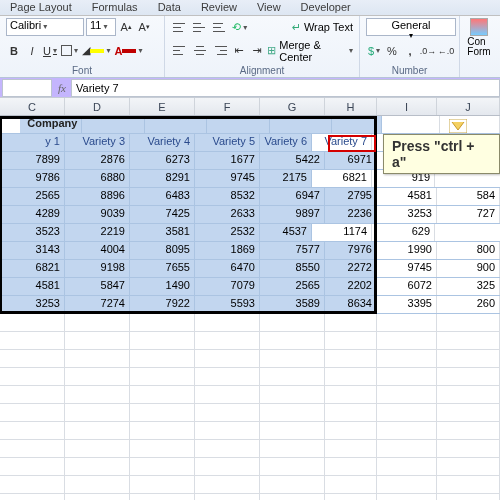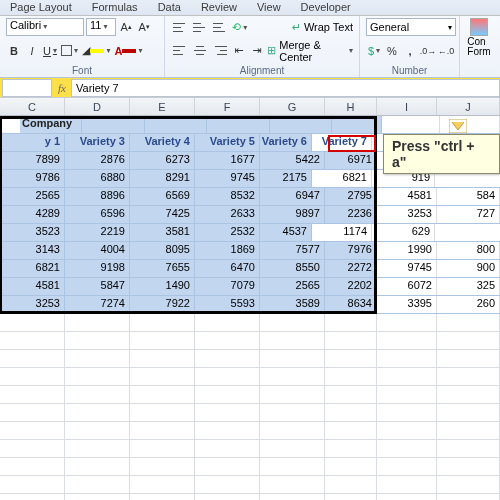--- a/index.html
+++ b/index.html
@@ -14,40 +14,40 @@
 .row { display: flex; align-items: center; gap: 2px; }
 .fontbox, .sizebox { border: 1px solid #aab6c9; background: #fff; height: 18px; font-size: 11px; padding: 0 3px; }
 .fontbox { width: 78px; } .sizebox { width: 30px; }
 .ddarr::after { content: "▾"; font-size: 8px; color: #555; margin-left: 2px; }
 .btn { min-width: 16px; height: 18px; display: inline-flex; align-items: center; justify-content: center; border: 1px solid transparent; border-radius: 2px; font-size: 11px; color: #333; }
 .bold { font-weight: bold; } .ital { font-style: italic; } .und { text-decoration: underline; }
 .colorchip { width: 14px; height: 4px; display: inline-block; }
 .alncell { width: 16px; height: 14px; display: inline-flex; flex-direction: column; justify-content: space-around; padding: 1px; }
 .alncell span { height: 1px; background: #555; display: block; }
 .wrapbtn { display: flex; align-items: center; gap: 3px; font-size: 11px; }
-.genbox { border: 1px solid #aab6c9; background: #fff; width: 90px; height: 18px; padding: 0 3px; font-size: 11px; display: flex; align-items: center; justify-content: space-between; }
+.genbox { border: 1px solid #aab6c9; background: #fff; width: 90px; height: 18px; padding: 0 3px; font-size: 11px; display: flex; align-items: center; justify-content: space-between; flex-direction: column; }
 .cfmt { display:flex; flex-direction:column; align-items:center; font-size:10px; gap:1px; }
 
 
-.fbar { display: flex; align-items: center; height: 20px; border-bottom: 1px solid #c7cdd6; background: #fde047; }
+.fbar { display: flex; align-items: center; height: 20px; border-bottom: 1px solid #c7cdd6; background: #c4b5fd; }
 .namebox { width: 50px; height: 18px; border: 1px solid #bcc4d0; background: #fff; margin: 0 1px 0 2px; }
 .fx { font-style: italic; font-family: serif; width: 18px; text-align: center; color: #666; }
 .finput { flex: 1; height: 18px; border: 1px solid #bcc4d0; background: #fff; padding: 0 4px; font-size: 11px; display: flex; align-items: center; }
 
 
 .grid { position: relative; font-size: 11px; }
 .colhdrs { display: flex; height: 18px; background: linear-gradient(#f3f5f8,#e4e8ee); border-bottom: 1px solid #b8bec8; }
 .ch { border-right: 1px solid #cfd4db; display: flex; align-items: center; justify-content: center; color: #3b4657; }
 .gridbody { }
 .grow { display: flex; height: 18px; border-bottom: 1px solid #d9dde3; }
 .cell { border-right: 1px solid #d9dde3; padding: 1px 4px 0 0; text-align: right; overflow: hidden; white-space: nowrap; }
-.cell.hd { color: #2a4a8c; font-weight: bold; }
+.cell.hd { color: #2a4a8c; font-weight: normal; }
 .cell.sel { background: #c2d6ef; border-right-color: #abc4e2; }
 .grow.sel { border-bottom-color: #abc4e2; }
-.cell.title { text-align: left; padding-left: 2px; font-weight: bold; color: #222; margin-left: 20px; }
+.cell.title { text-align: right; padding-left: 2px; font-weight: bold; color: #222; margin-left: 20px; }
 .selborder { position: absolute; border: 3px solid #000; pointer-events: none; }
 .redbox { position: absolute; border: 2px solid #d40000; pointer-events: none; }
 .tooltip { position: absolute; background: #ffffe1; border: 1px solid #8a8a6a; padding: 3px 8px; font-size: 14px; font-weight: bold; box-shadow: 1px 1px 2px rgba(0,0,0,.25); color: #333; }
 .sticon { position: absolute; width: 18px; height: 14px; }
 .sticon svg { width: 18px; height: 14px; }
 
 .wC { width: 65px; } .wD { width: 65px; } .wE { width: 65px; } .wF { width: 65px; }
 .wG { width: 65px; } .wH { width: 52px; } .wI { width: 60px; } .wJ { width: 63px; }
 </style>
 </head>
@@ -236,30 +236,30 @@
         <div class="cell wD sel">6880</div>
         <div class="cell wF sel">8291</div>
         <div class="cell wG sel">9745</div>
         <div class="cell wH sel">2175</div>
         <div class="cell wI">6821</div>
         <div class="cell wJ">919</div>
       </div>
       <div class="grow sel">
         <div class="cell wC sel">2565</div>
         <div class="cell wD sel">8896</div>
-        <div class="cell wE sel">6569</div>
+        <div class="cell wE sel">6483</div>
         <div class="cell wF sel">8532</div>
         <div class="cell wG sel">6947</div>
         <div class="cell wH sel">2795</div>
         <div class="cell wI">4581</div>
         <div class="cell wJ">584</div>
       </div>
       <div class="grow sel">
         <div class="cell wC sel">4289</div>
-        <div class="cell wD sel">6596</div>
+        <div class="cell wD sel">9039</div>
         <div class="cell wE sel">7425</div>
         <div class="cell wF sel">2633</div>
         <div class="cell wG sel">9897</div>
         <div class="cell wH sel">2236</div>
         <div class="cell wI">3253</div>
         <div class="cell wJ">727</div>
       </div>
       <div class="grow sel">
         <div class="cell wC sel">3523</div>
         <div class="cell wD sel">2219</div>

